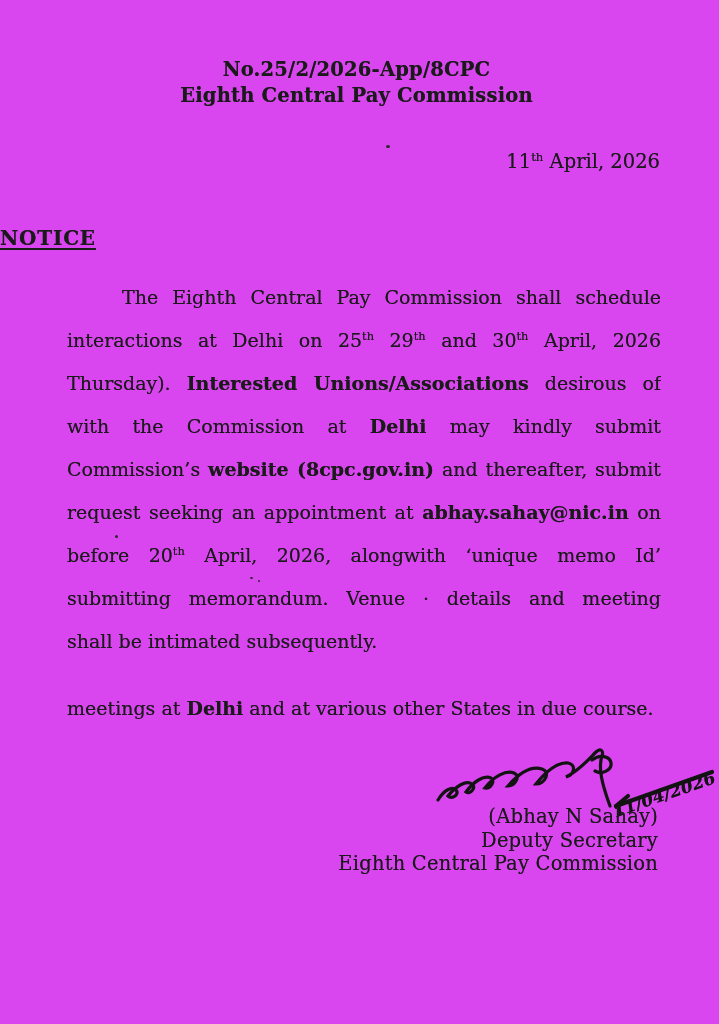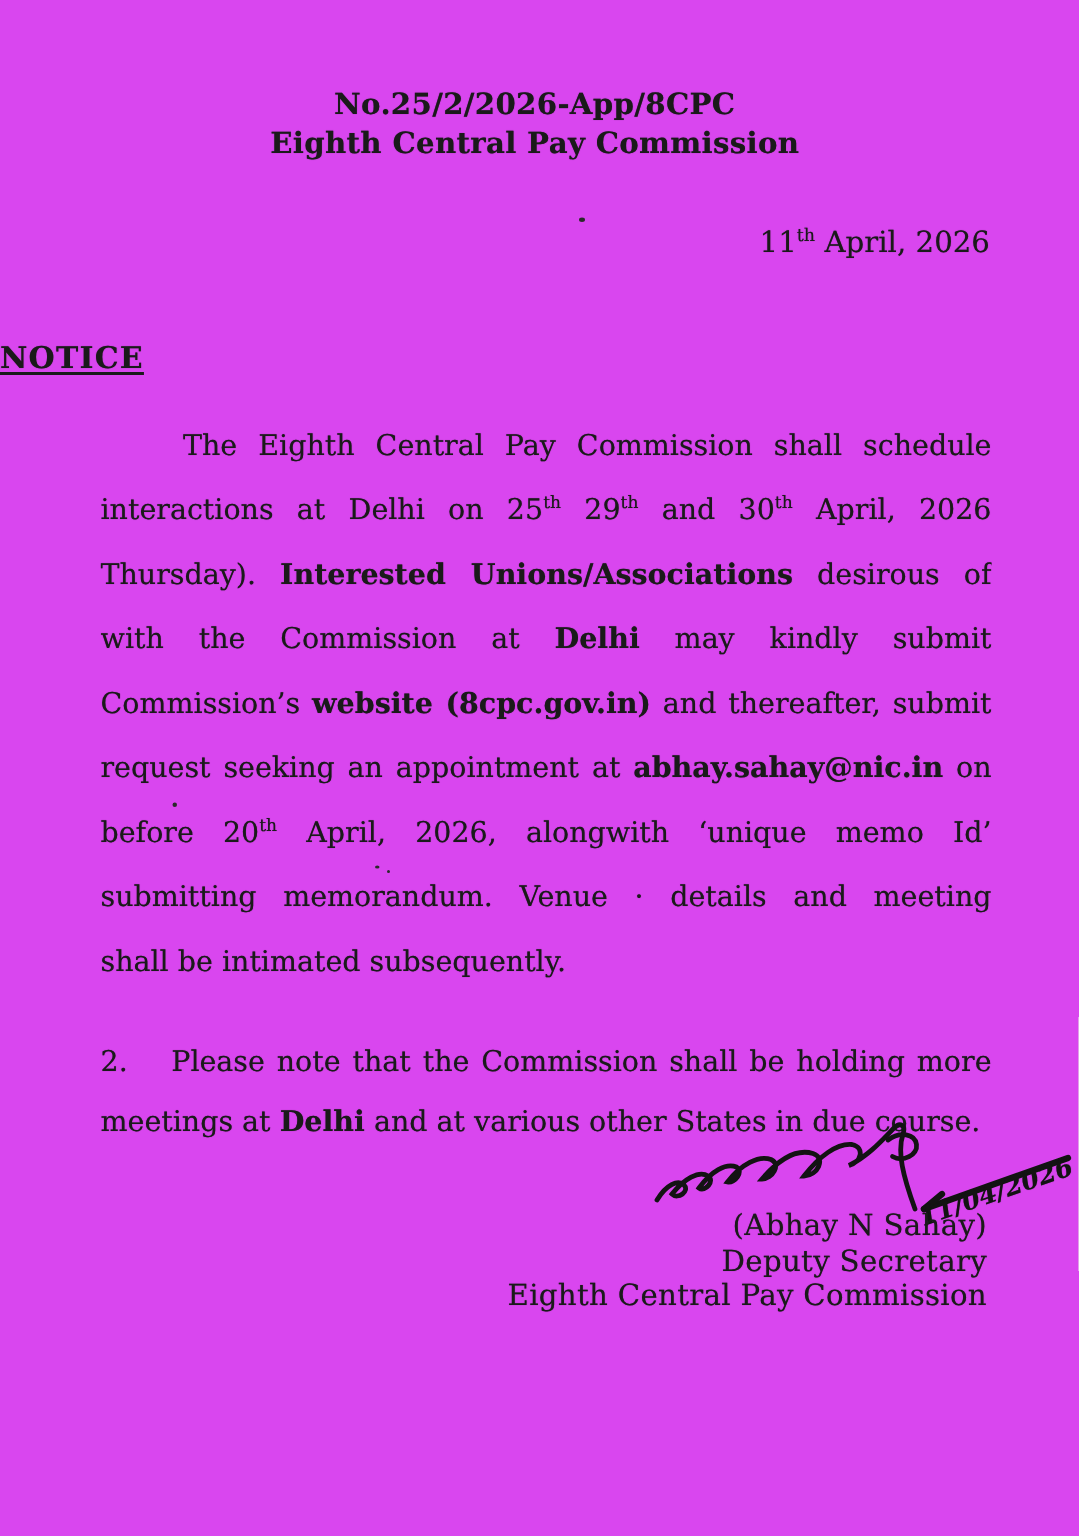--- a/index.html
+++ b/index.html
@@ -121,21 +121,20 @@
     <div class="ln"><span>Thursday). </span><span class="b">Interested Unions/Associations</span><span> desirous of interacting</span></div>
     <div class="ln"><span>with the Commission at </span><span class="b">Delhi</span><span> may kindly submit memorandum at</span></div>
     <div class="ln"><span>Commission’s </span><span class="b">website (8cpc.gov.in)</span><span> and thereafter, submit their</span></div>
     <div class="ln"><span>request seeking an appointment at </span><span class="bu">abhay.sahay@nic.in</span><span> on or</span></div>
     <div class="ln"><span>before 20</span><sup>th</sup><span> April, 2026, alongwith ‘unique memo Id’ generated after</span></div>
     <div class="ln"><span>submitting memorandum. Venue · details and meeting schedule</span></div>
     <div class="ln last"><span>shall be intimated subsequently.</span></div>
   </div>
 
   <div class="body2">
-    <div class="ln"><span class="para-number">2.</span><span>Please note that the Commission shall be holding more</span></div>
     <div class="ln last"><span>meetings at </span><span class="b">Delhi</span><span> and at various other States in due course.</span></div>
   </div>
 
   <div class="sig-area">
     <svg width="288" height="78" viewBox="0 0 288 78">
       <g fill="none" stroke="#131313" stroke-width="3.2" stroke-linecap="round">
         <path d="M8 56 C14 46 22 42 26 46 C30 50 22 56 18 52 C26 42 36 36 42 40 C47 43 40 51 36 48 C44 37 54 31 61 34 C66 37 60 45 55 44 C64 32 76 26 84 29 C91 32 85 42 78 42 C90 28 102 22 112 25 C121 28 115 40 106 40 C116 27 128 18 138 19 C147 21 144 31 136 33 C150 26 160 14 166 8 C170 4 174 6 172 12 C168 24 172 40 180 62"></path>
         <path d="M162 16 C170 10 180 12 181 19 C182 26 172 31 165 27"></path>
         <path d="M186 62 L282 28" stroke-width="4.2"></path>
         <path d="M186 62 L198 52" stroke-width="4.2"></path>

